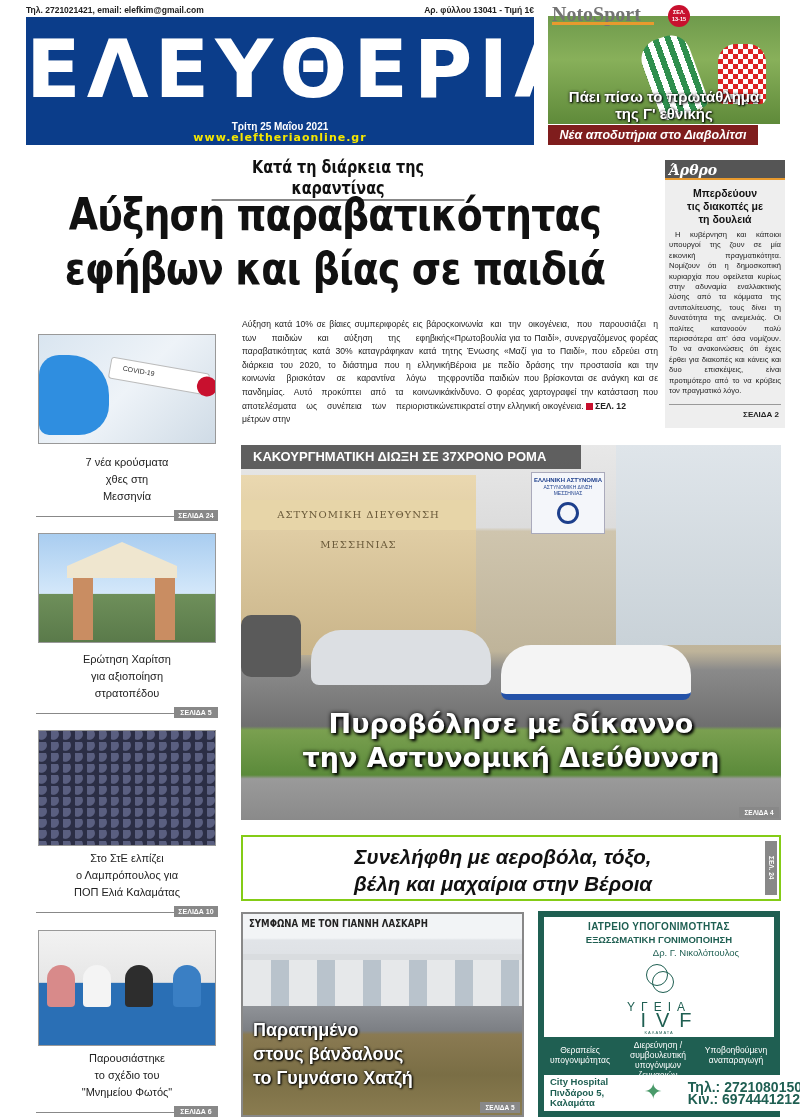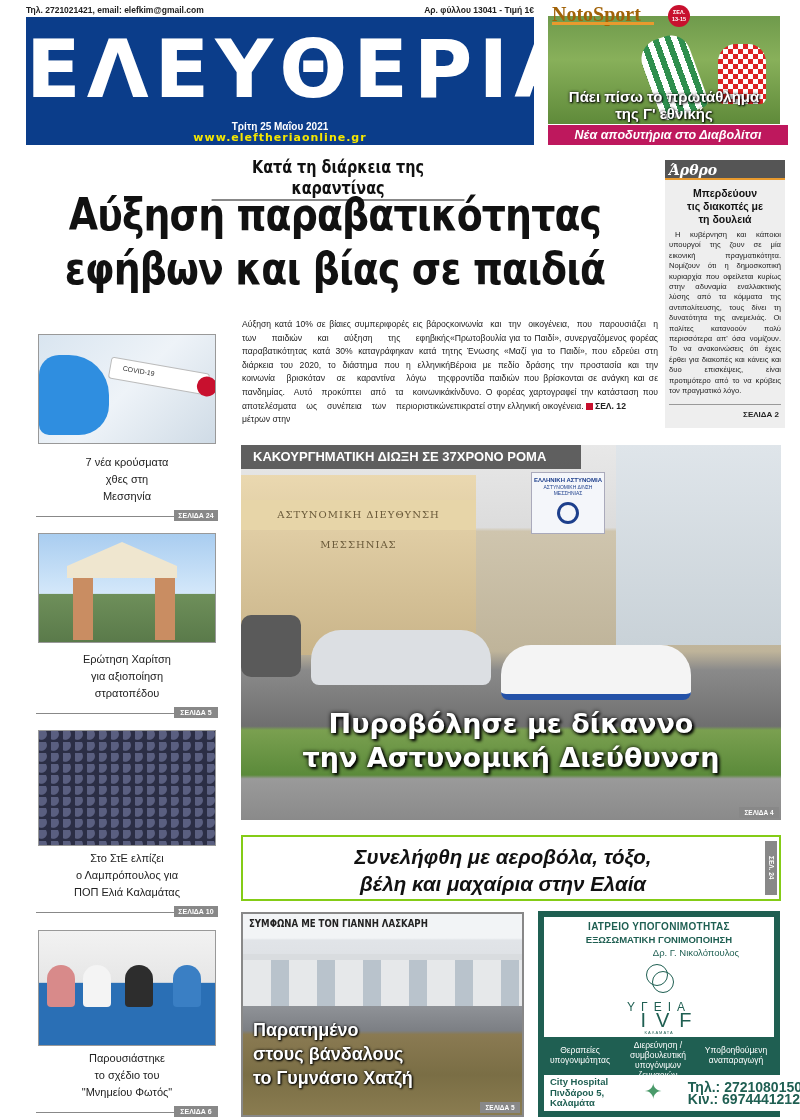--- a/index.html
+++ b/index.html
@@ -25,27 +25,27 @@
 
   
   .notosport { left: 548px; top: 4px; width: 232px; height: 140px; }
   .ns-photo { position: absolute; left: 0; top: 12px; width: 232px; height: 108px;
               background: linear-gradient(180deg, #6f9a4c 0%, #88b05a 40%, #5f8a3a 100%); overflow: hidden; }
   .ns-player1 { position: absolute; left: 100px; top: 20px; width: 50px; height: 80px;
                 background: repeating-linear-gradient(90deg,#ffffff 0 6px,#2f8f4e 6px 12px); border-radius: 20px 20px 8px 8px; transform: rotate(-20deg); }
   .ns-player2 { position: absolute; left: 170px; top: 28px; width: 48px; height: 60px;
                 background: repeating-conic-gradient(#d22 0 25%, #fff 0 50%) 0 0/10px 10px; border-radius: 18px 18px 6px 6px; }
   .ns-logo { position: absolute; left: 4px; top: 0; font-family: "Liberation Serif", serif; font-weight: bold;
-             font-size: 20px; color: #a16207; line-height: 20px; }
+             font-size: 20px; color: #737373; line-height: 20px; }
   .ns-logo-underline { position: absolute; left: 4px; top: 18px; width: 102px; height: 3px; background: #e89a2e; }
   .ns-badge { position: absolute; left: 120px; top: 1px; width: 22px; height: 22px; border-radius: 50%;
               background: #c8102e; color: #fff; font-size: 5.5px; font-weight: bold; text-align: center; line-height: 7px; padding-top: 4px; }
   .ns-head { position: absolute; left: 0; top: 72px; width: 232px; text-align: center; color: #fff;
              font-size: 15px; font-weight: bold; line-height: 17px; text-shadow: 0 0 3px #000, 1px 1px 2px #000; }
-  .ns-banner { position: absolute; left: 0; top: 121px; width: 240px; height: 20px; background: #be185d;
+  .ns-banner { position: absolute; left: 0; top: 121px; width: 210px; height: 20px; background: #7f1d1d;
                color: #fff; font-size: 12.5px; font-weight: bold; font-style: italic; text-align: center; line-height: 20px; }
 
   
   .kicker { left: 180px; top: 156px; width: 316px; text-align: center; font-size: 18px; font-weight: bold;
             font-family: "DejaVu Sans", sans-serif; transform: scaleX(0.8); transform-origin: center;
             border-bottom: 2px solid #888; padding-bottom: 1px; }
   .headline { left: 10px; top: 188px; width: 650px; text-align: center; font-size: 44px; font-weight: bold;
               line-height: 54px; font-family: "DejaVu Sans", sans-serif; letter-spacing: -1px; }
   .headline span { display: block; transform: scaleX(0.86); transform-origin: center; }
 
@@ -263,21 +263,21 @@
   <div class="mp-headline">
     <div>Πυροβόλησε με δίκαννο</div>
     <div>την Αστυνομική Διεύθυνση</div>
   </div>
   <div class="mp-page">ΣΕΛΙΔΑ 4</div>
 </div>
 
 <div class="abs boxhead">
   <div class="boxhead-text">
     <div>Συνελήφθη με αεροβόλα, τόξο,</div>
-    <div>βέλη και μαχαίρια στην Ελαία</div>
+    <div>βέλη και μαχαίρια στην Βέροια</div>
   </div>
   <div class="boxhead-page">ΣΕΛ. 24</div>
 </div>
 
 <div class="abs school">
   <div class="school-bldg"></div>
   <div class="school-kicker">ΣΥΜΦΩΝΑ ΜΕ ΤΟΝ ΓΙΑΝΝΗ ΛΑΣΚΑΡΗ</div>
   <div class="school-head">
     <div>Παρατημένο</div>
     <div>στους βάνδαλους</div>

